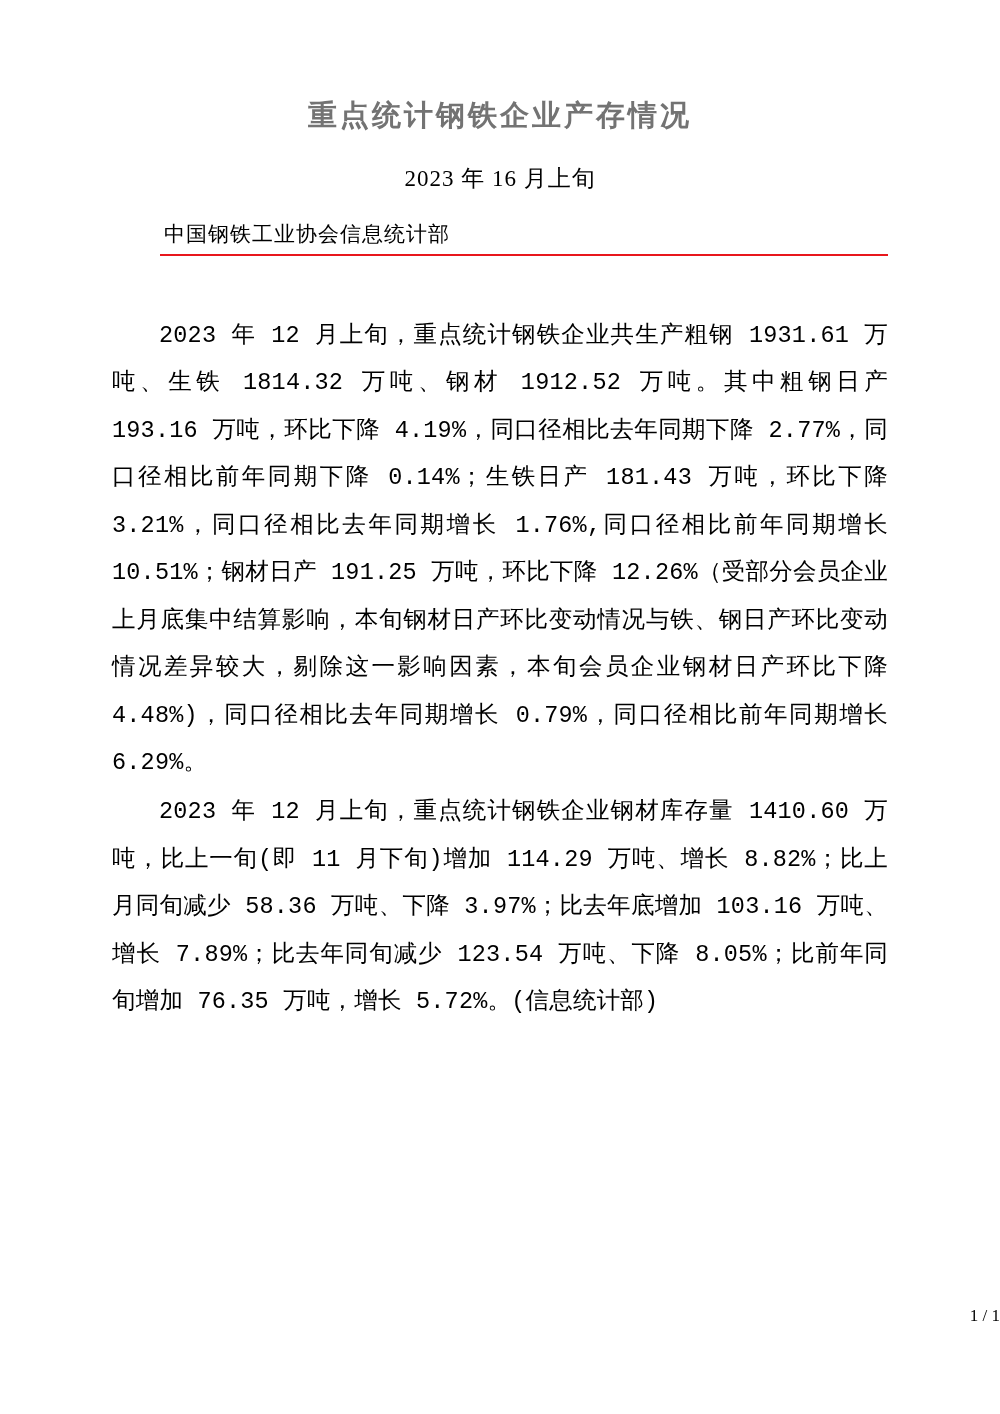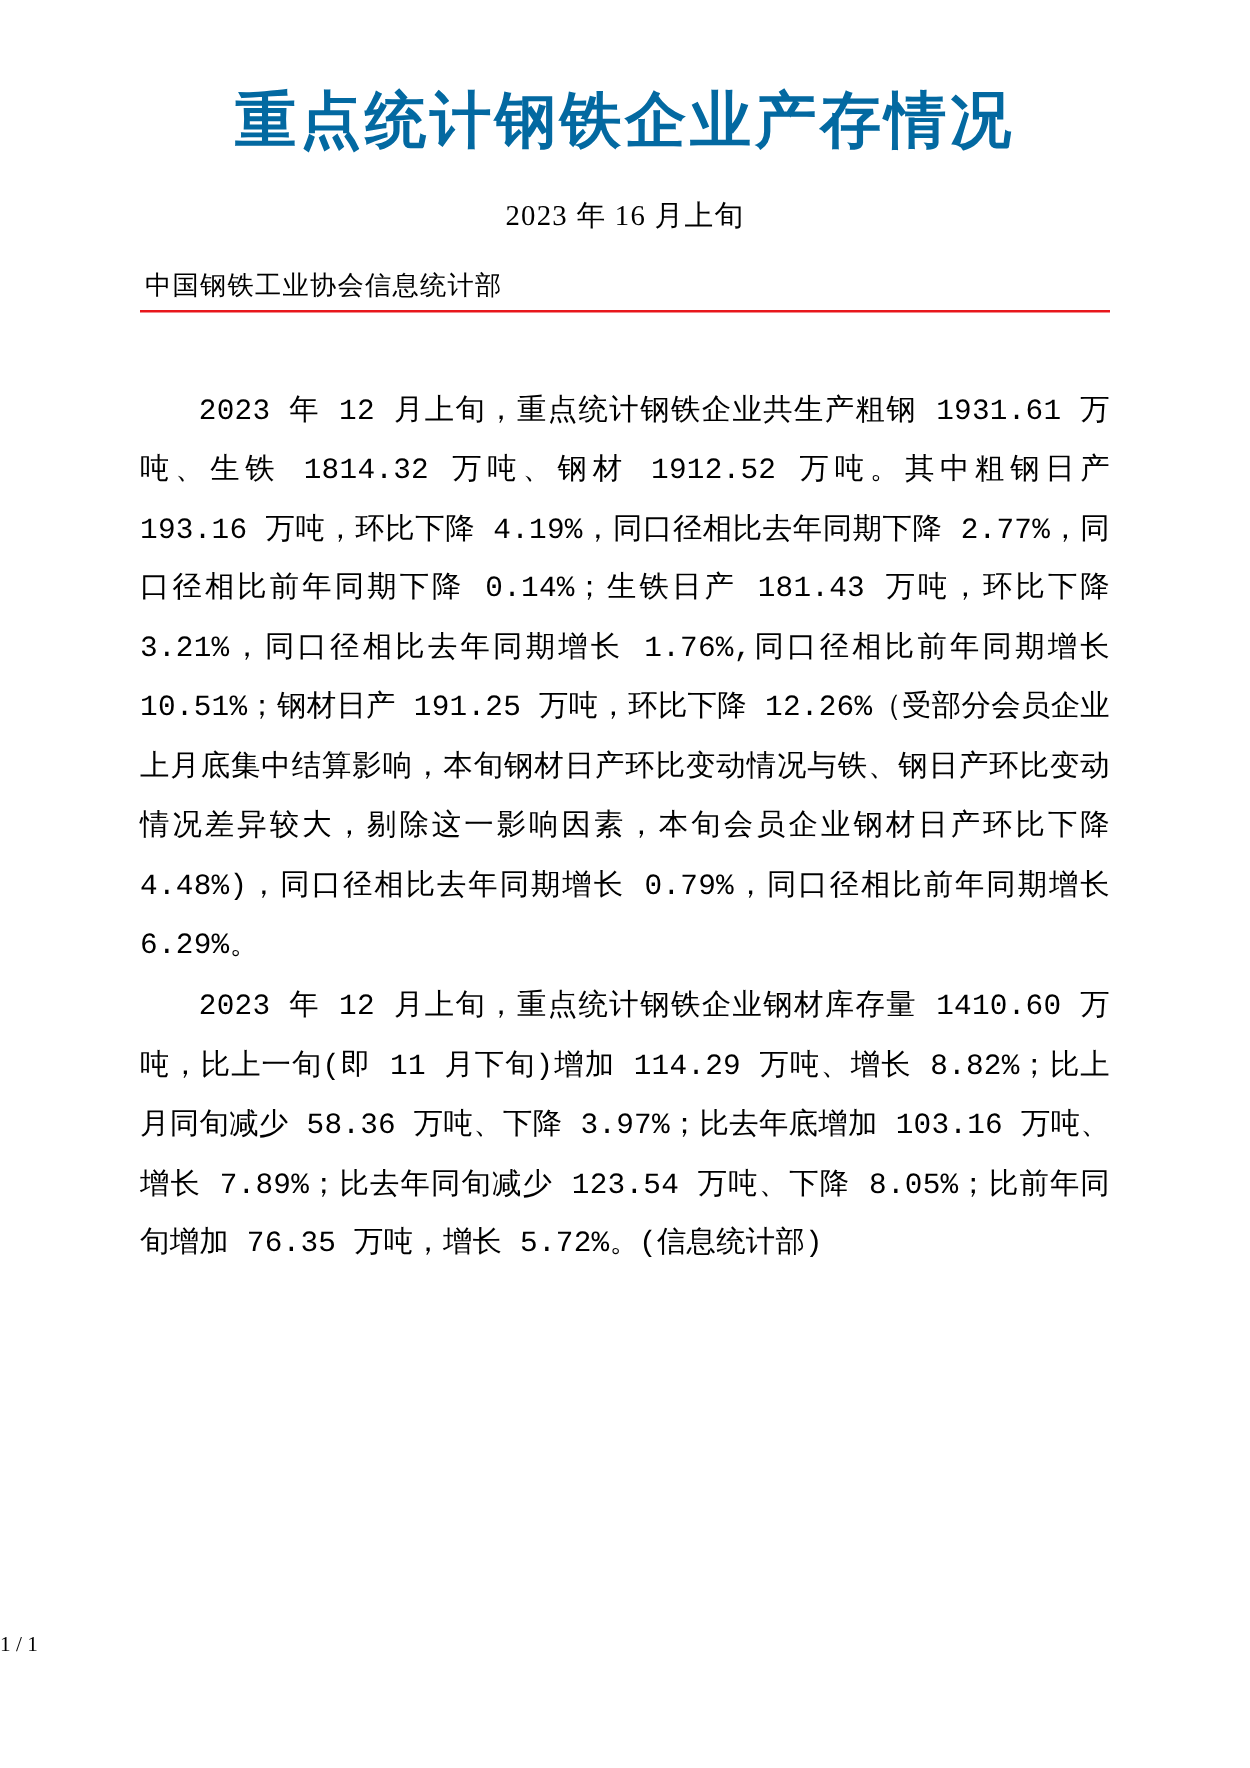--- a/index.html
+++ b/index.html
@@ -17,41 +17,42 @@
   }
   .page {
     width: 1000px;
     height: 1414px;
     box-sizing: border-box;
     padding: 0 112px;
     position: relative;
   }
   .doc-title {
     margin: 0;
-    padding-top: 68px;
+    padding-top: 98px;
     text-align: center;
-    color: #0369a1;
+    color: #737373;
     font-family: "DejaVu Sans", "Liberation Sans", sans-serif;
     font-weight: bold;
-    font-size: 49px;
+    font-size: 29px;
     letter-spacing: 3px;
     line-height: 1.2;
   }
   .doc-subtitle {
     margin: 0;
     padding-top: 30px;
     text-align: center;
     font-size: 23px;
     letter-spacing: 1px;
     color: #000;
   }
   .issuer-block {
     margin-top: 26px;
     border-bottom: 2.5px solid #e8171c;
     padding-bottom: 6px;
+    margin-left: 48px;
   }
   .issuer {
     font-size: 21px;
     letter-spacing: 1px;
     padding-left: 4px;
   }
   .body-text {
     margin-top: 56px;
     font-family: Liberation Mono, monospace;
   }
@@ -62,21 +63,21 @@
     text-justify: inter-ideograph;
     text-indent: 2em;
     margin: 0 0 2px 0;
     letter-spacing: 0.2px;
   }
   .page-number {
     position: absolute;
     left: 0;
     right: 0;
     bottom: 88px;
-    text-align: left;
+    text-align: right;
     font-size: 17px;
     color: #000;
   }
 </style>
 </head>
 <body>
 
 <div class="page">
 
   <h1 class="doc-title">重点统计钢铁企业产存情况</h1>

